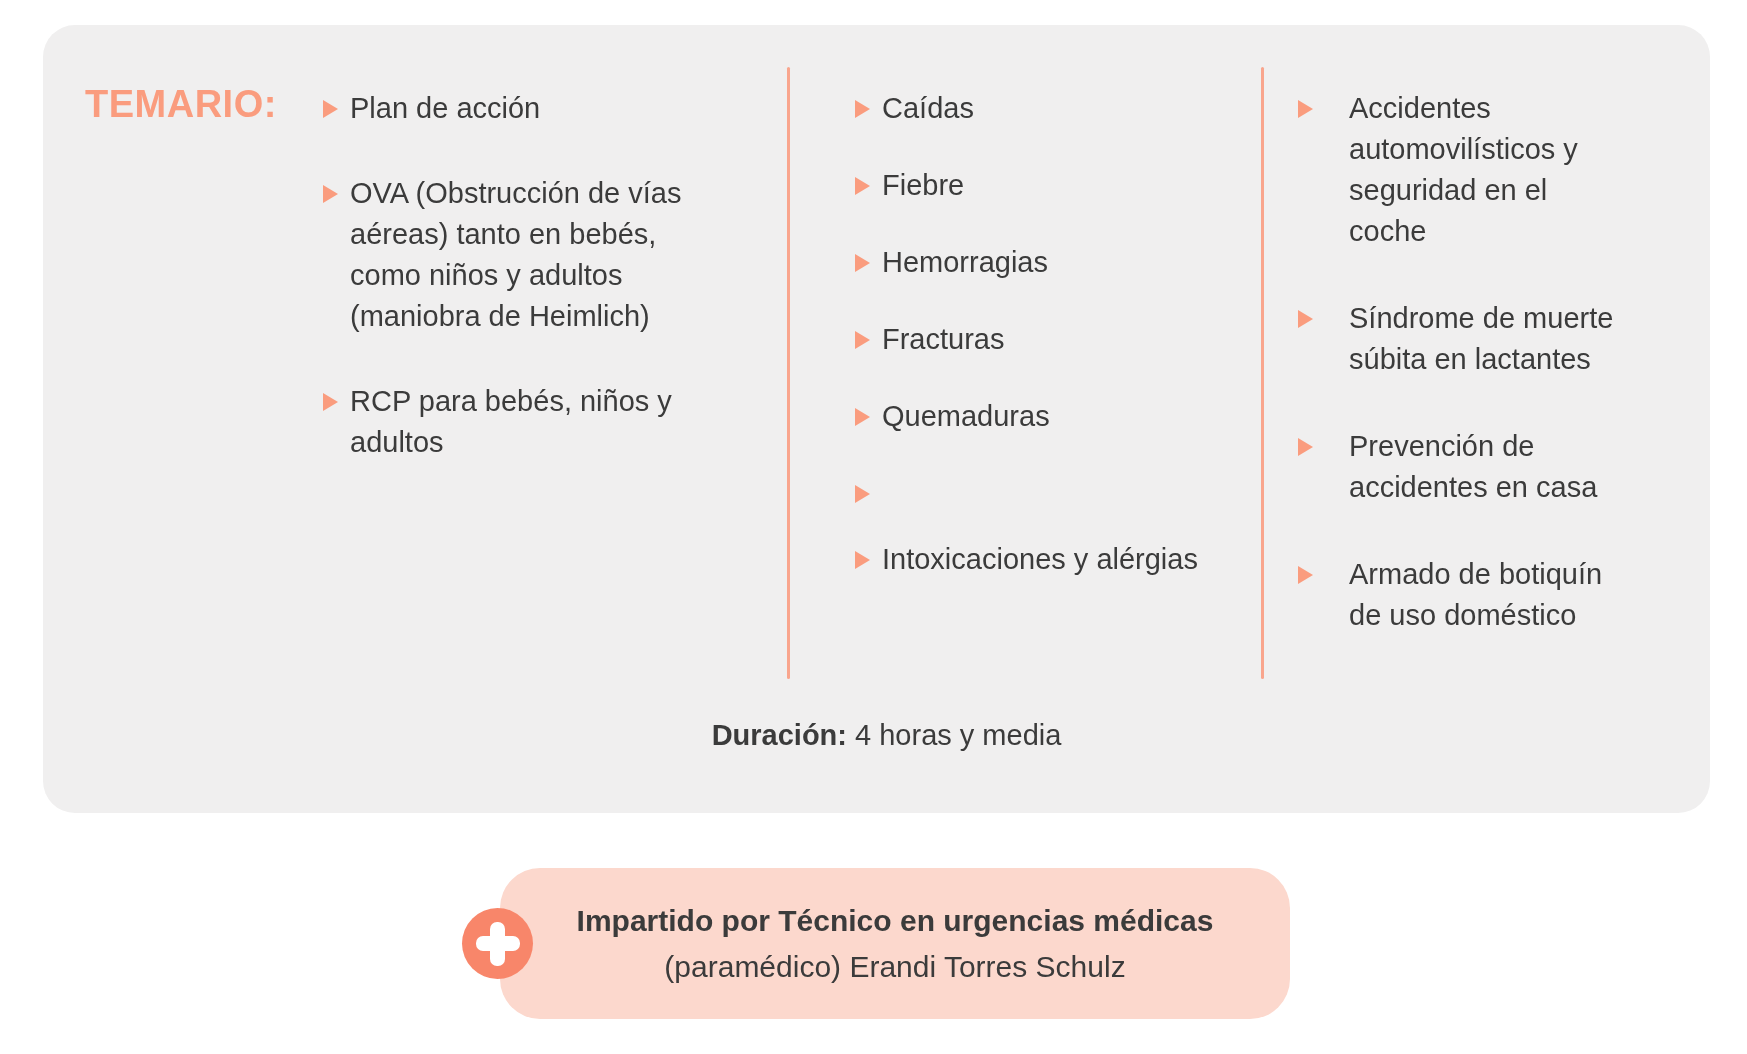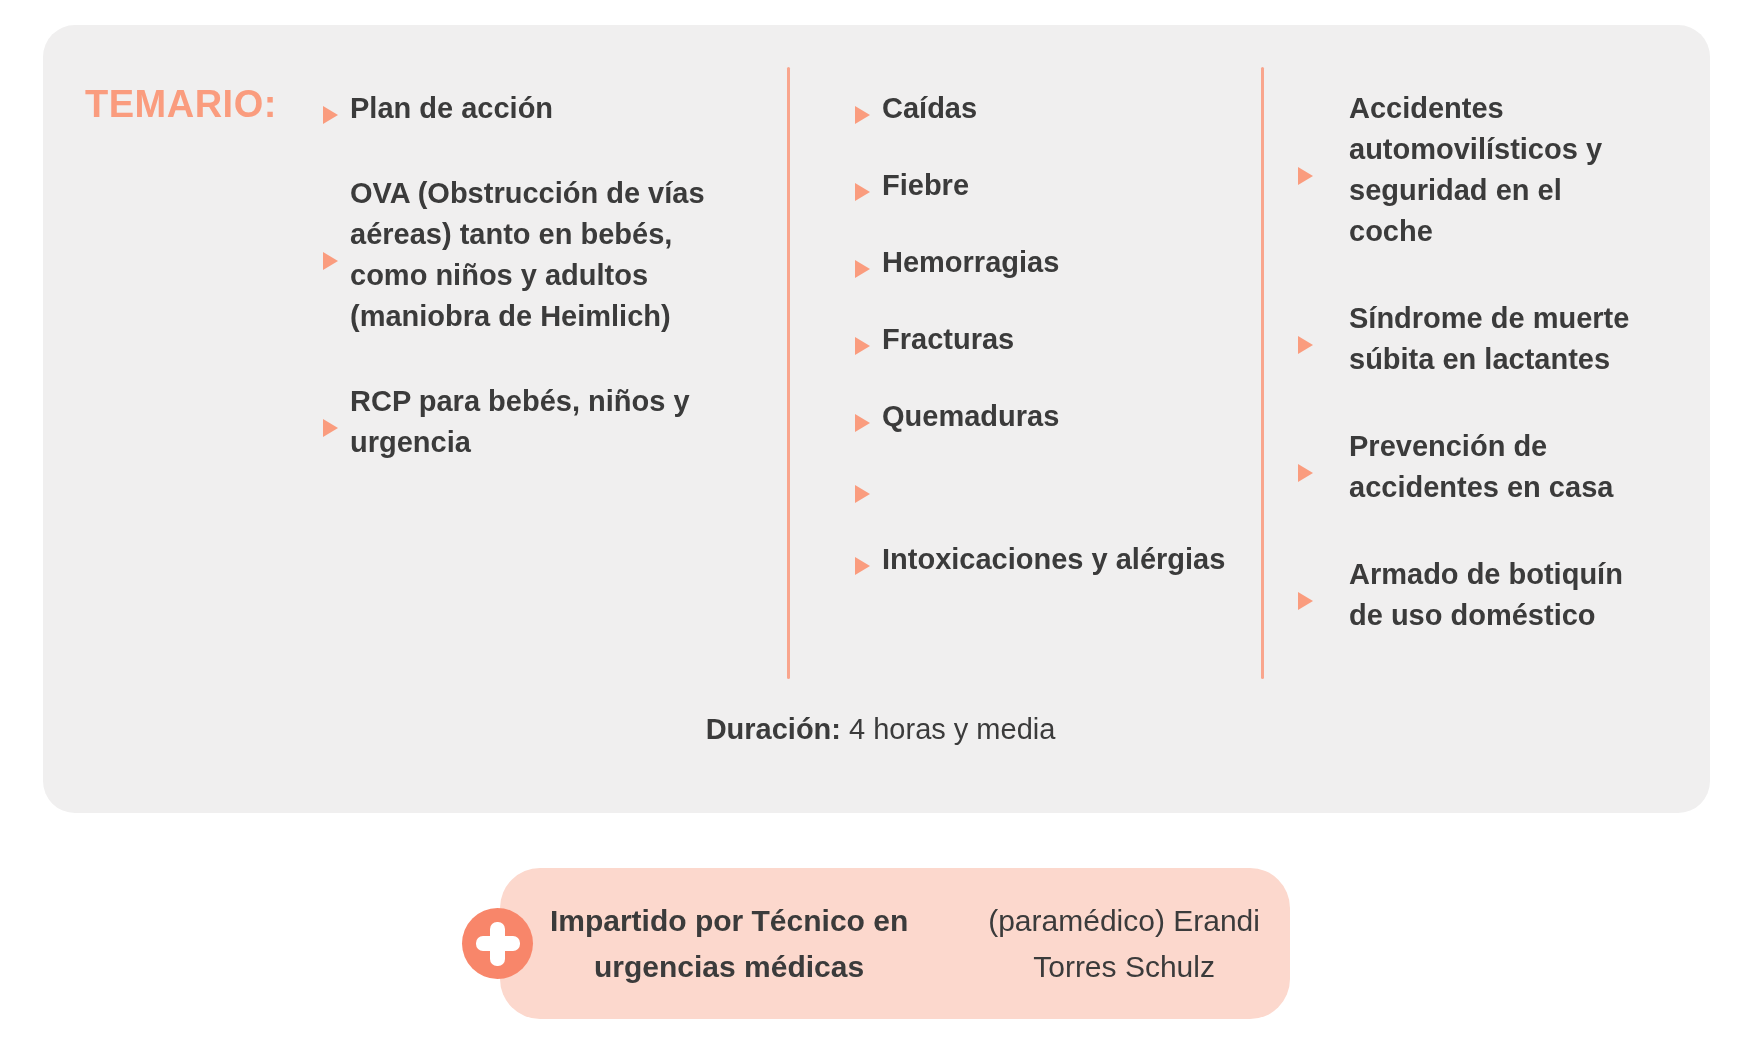--- a/index.html
+++ b/index.html
@@ -47,21 +47,21 @@
     border-radius: 2px;
   }
   .divider-1 { left: 744px; }
   .divider-2 { left: 1218px; }
 
   .col { position: absolute; top: 63px; }
   .col-1 { left: 280px; width: 400px; }
   .col-2 { left: 812px; width: 410px; }
   .col-3 { left: 1255px; width: 390px; }
 
-  .item { display: flex; align-items: center; font-weight: bold; }
+  .item { display: flex; align-items: flex-start; }
   .col-1 .item { margin-bottom: 44px; }
   .col-2 .item { margin-bottom: 36px; }
   .col-3 .item { margin-bottom: 46px; gap: 24px; }
 
   .bullet {
     flex: none;
     width: 0;
     height: 0;
     border-top: 9px solid transparent;
     border-bottom: 9px solid transparent;
@@ -73,38 +73,39 @@
     line-height: 41px;
     color: #3b3b3b;
     white-space: pre-line;
   }
 
   .duration {
     position: absolute;
     left: 0;
     top: 680px;
     width: 100%;
-    margin: 4px;
+    margin: 10px;
     text-align: center;
     font-size: 29px;
     line-height: 41px;
     color: #3b3b3b;
   }
   .duration .label { font-weight: 700; }
 
   
   .banner {
     position: absolute;
     left: 500px;
     top: 868px;
     width: 790px;
     height: 151px;
     background: #fcd8cd;
     border-radius: 40px;
     display: flex;
+    flex-direction: column;
     align-items: center;
     justify-content: center;
   }
   .banner p {
     margin: 0;
     font-size: 30px;
     line-height: 46px;
     color: #3b3b3b;
     text-align: center;
   }
@@ -156,21 +157,21 @@
         <div class="item">
           <span class="bullet"></span>
           <span class="item-text">OVA (Obstrucción de vías
 aéreas) tanto en bebés,
 como niños y adultos
 (maniobra de Heimlich)</span>
         </div>
         <div class="item">
           <span class="bullet"></span>
           <span class="item-text">RCP para bebés, niños y
-urgencia</span>
+adultos</span>
         </div>
       </div>
     <div class="col col-2">
         <div class="item">
           <span class="bullet"></span>
           <span class="item-text">Caídas</span>
         </div>
         <div class="item">
           <span class="bullet"></span>
           <span class="item-text">Fiebre</span>

